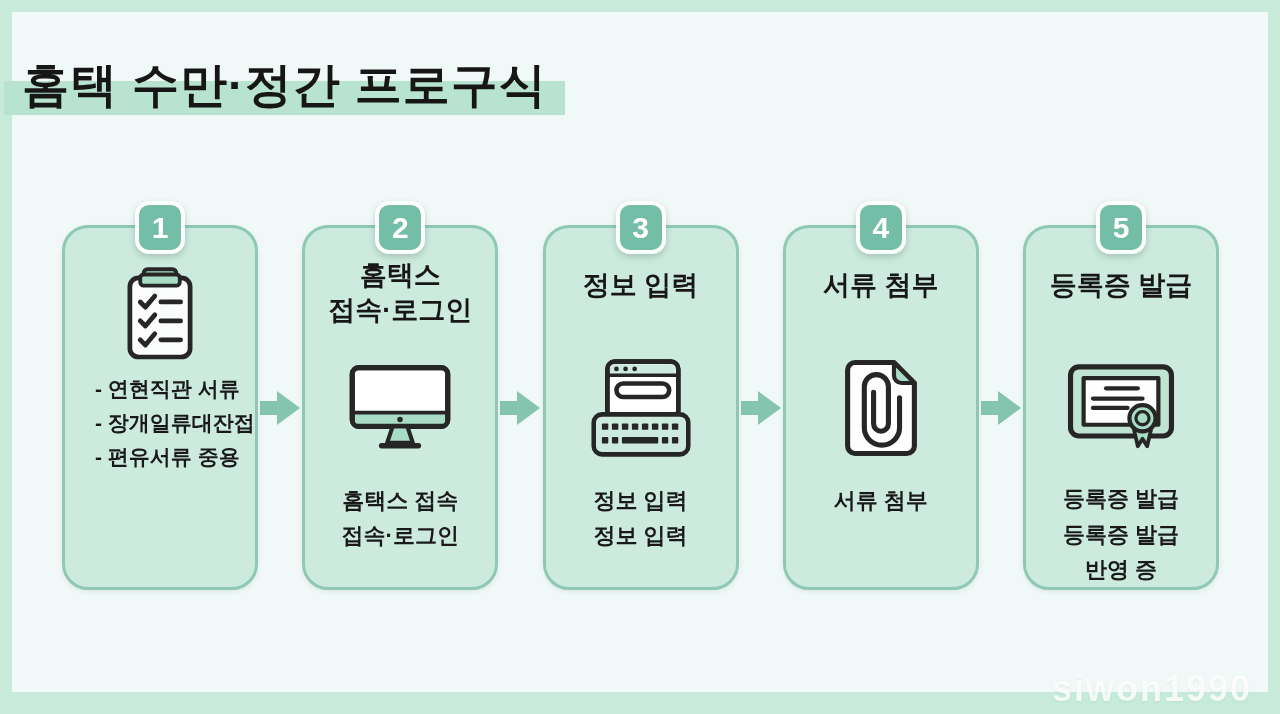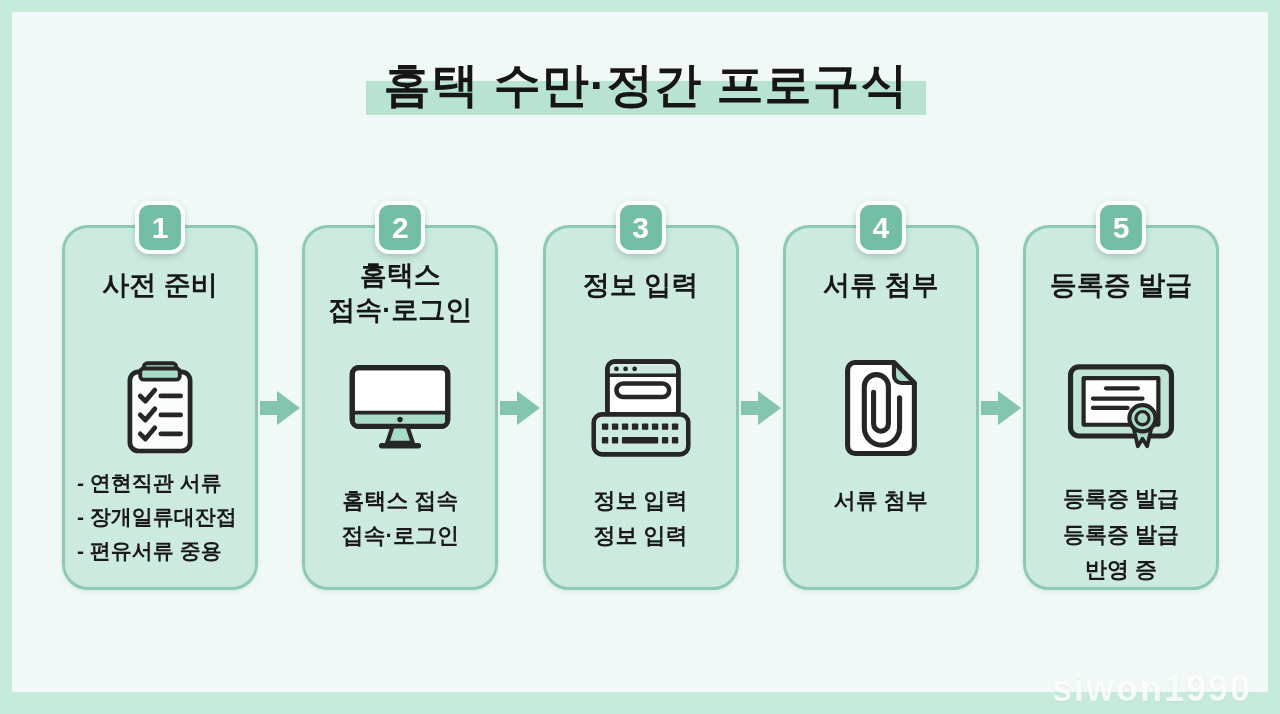--- a/index.html
+++ b/index.html
@@ -11,22 +11,21 @@
     overflow: hidden;
   }
   .panel {
     position: absolute;
     left: 12px; top: 12px; right: 12px; bottom: 22px;
     background: #f1f8f8;
   }
   
   .title-wrap {
     position: absolute;
-    top: 52px; left: 12px; right: 0;
-    text-align: center;
+    top: 52px; left: 4px; right: 0;
   }
   .title-highlight {
     display: inline-block;
     padding: 0 18px;
     font-size: 47px;
     font-weight: 800;
     letter-spacing: 1px;
     color: #161616;
     background: linear-gradient(180deg, rgba(0,0,0,0) 44%, #b8e3d0 44%, #b8e3d0 96%, rgba(0,0,0,0) 96%);
     line-height: 1.4;
@@ -89,21 +88,21 @@
     font-size: 22px;
     font-weight: 700;
     color: #191919;
     line-height: 1.6;
   }
   .lines.left {
     text-align: left;
     font-size: 21px;
     line-height: 1.63;
     align-self: flex-start;
-    padding-left: 12px;
+    padding-left: 30px;
     margin-top: 2px;
   }
   
   .arrow-cell {
     display: flex;
     align-items: center;
     justify-content: center;
     width: 44px;
     height: 365px;
   }
@@ -129,23 +128,20 @@
 <div class="title-wrap">
   <span class="title-highlight">홈택 수만·정간 프로구식</span>
 </div>
 
 <div class="cards-row">
 
   <section class="card">
     <div class="badge">
         <span>1</span>
       </div>
-    <h2 class="card-title single">
-        <span>사전 준비</span>
-      </h2>
     <div class="icon-wrap">
       <svg width="86" height="100" viewBox="0 0 100 112" fill="none">
         <rect class="ic" x="15" y="14" width="70" height="92" rx="10" fill="#fbfdfc" stroke-width="5.5"></rect>
         <rect class="ic" x="31" y="4" width="38" height="9" rx="4.5" fill="#a9dcc6" stroke-width="4.5"></rect>
         <rect class="ic" x="27" y="10" width="46" height="13" rx="4" fill="#a9dcc6" stroke-width="4.5"></rect>
         <polyline class="ic" points="27,42 33,48 44,35" stroke-width="5.5"></polyline>
         <line class="ic" x1="51" y1="42" x2="74" y2="42" stroke-width="5.5"></line>
         <polyline class="ic" points="27,64 33,70 44,57" stroke-width="5.5"></polyline>
         <line class="ic" x1="51" y1="64" x2="74" y2="64" stroke-width="5.5"></line>
         <polyline class="ic" points="27,86 33,92 44,79" stroke-width="5.5"></polyline>

